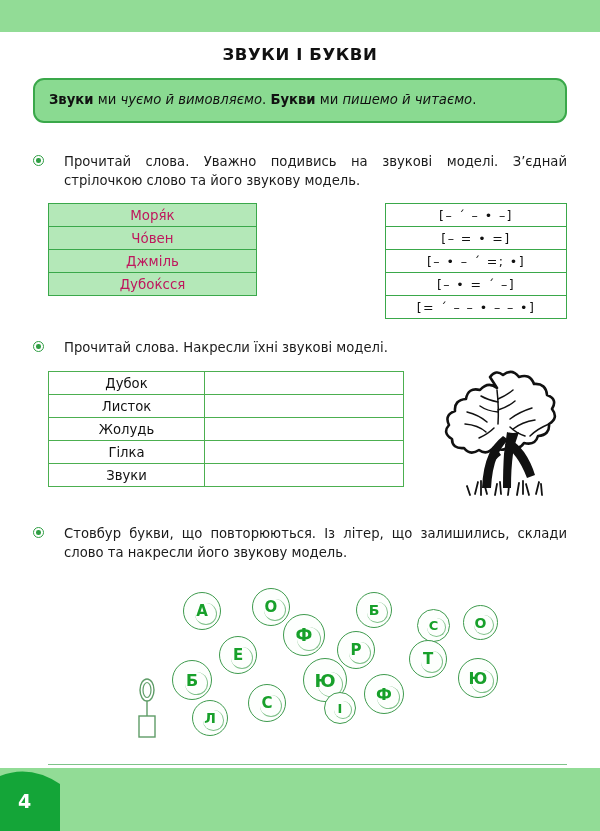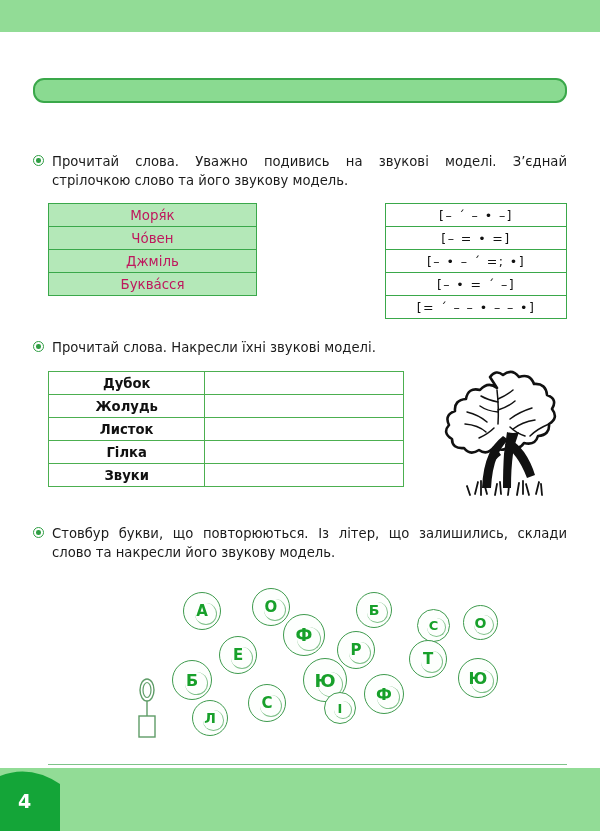--- a/index.html
+++ b/index.html
@@ -83,21 +83,21 @@
     content: "";
     position: absolute;
     left: 50%;
     top: 50%;
     width: 4.5px;
     height: 4.5px;
     margin: -2.25px 0 0 -2.25px;
     border-radius: 50%;
     background: #2f9e43;
   }
-  .task .txt { display: block; margin-left: 19px; }
+  .task .txt { display: block; margin-left: 31px; }
   .task .l1 { text-align: justify; text-align-last: justify; }
 
   #task1 { left: 33px; top: 152px; width: 534px; }
   #task2 { left: 33px; top: 338px; width: 534px; }
   #task3 { left: 33px; top: 524px; width: 534px; }
 
   
   #words1 {
     position: absolute;
     left: 48px;
@@ -146,21 +146,20 @@
     height: 22px;
     border: 1.2px solid #4caf50;
     background: #ffffff;
     padding: 0;
     font-size: 13.2px;
     color: #111111;
   }
   #words2 td.w {
     width: 164px;
     text-align: center;
-    font-weight: bold;
   }
   #words2 td.blank { width: 216px; }
 
   
   #tree {
     position: absolute;
     left: 437px;
     top: 366px;
     width: 146px;
     height: 146px;
@@ -225,22 +224,26 @@
     font-weight: bold;
     color: #ffffff;
   }
 </style>
 </head>
 <body>
 
 <div id="page">
   <div id="paper"></div>
 
+  <div id="title">ЗВУКИ І БУКВИ</div>
 
   <div id="rulebox">
+    <div>
+      <b>Звуки</b><span> ми </span><i>чуємо й вимовляємо</i><span>. </span><b>Букви</b><span> ми </span><i>пишемо й читаємо</i><span>.</span>
+    </div>
   </div>
 
   <div class="task" id="task1">
     <span class="bullet"></span>
     <span class="txt">
       <span class="l1" style="display:block">Прочитай слова. Уважно подивись на звукові моделі. З’єднай</span>
       <span style="display:block">стрілочкою слово та його звукову модель.</span>
     </span>
   </div>
 
@@ -249,21 +252,21 @@
         <tr>
           <td>Моря́к</td>
         </tr>
     <tr>
           <td>Чо́вен</td>
         </tr>
     <tr>
           <td>Джміль</td>
         </tr>
     <tr>
-          <td>Буква́сся</td>
+          <td>Дубоќсся</td>
         </tr>
   </tbody>
     </table>
 
   <table id="models1">
     <tbody>
         <tr>
           <td>[– ´ – • –]</td>
         </tr>
     <tr>
@@ -288,25 +291,25 @@
     </span>
   </div>
 
   <table id="words2">
     <tbody>
         <tr>
           <td class="w">Дубок</td>
           <td class="blank"></td>
         </tr>
     <tr>
+          <td class="w">Листок</td>
+          <td class="blank"></td>
+        </tr>
+    <tr>
           <td class="w">Жолудь</td>
-          <td class="blank"></td>
-        </tr>
-    <tr>
-          <td class="w">Листок</td>
           <td class="blank"></td>
         </tr>
     <tr>
           <td class="w">Гілка</td>
           <td class="blank"></td>
         </tr>
     <tr>
           <td class="w">Звуки</td>
           <td class="blank"></td>
         </tr>

